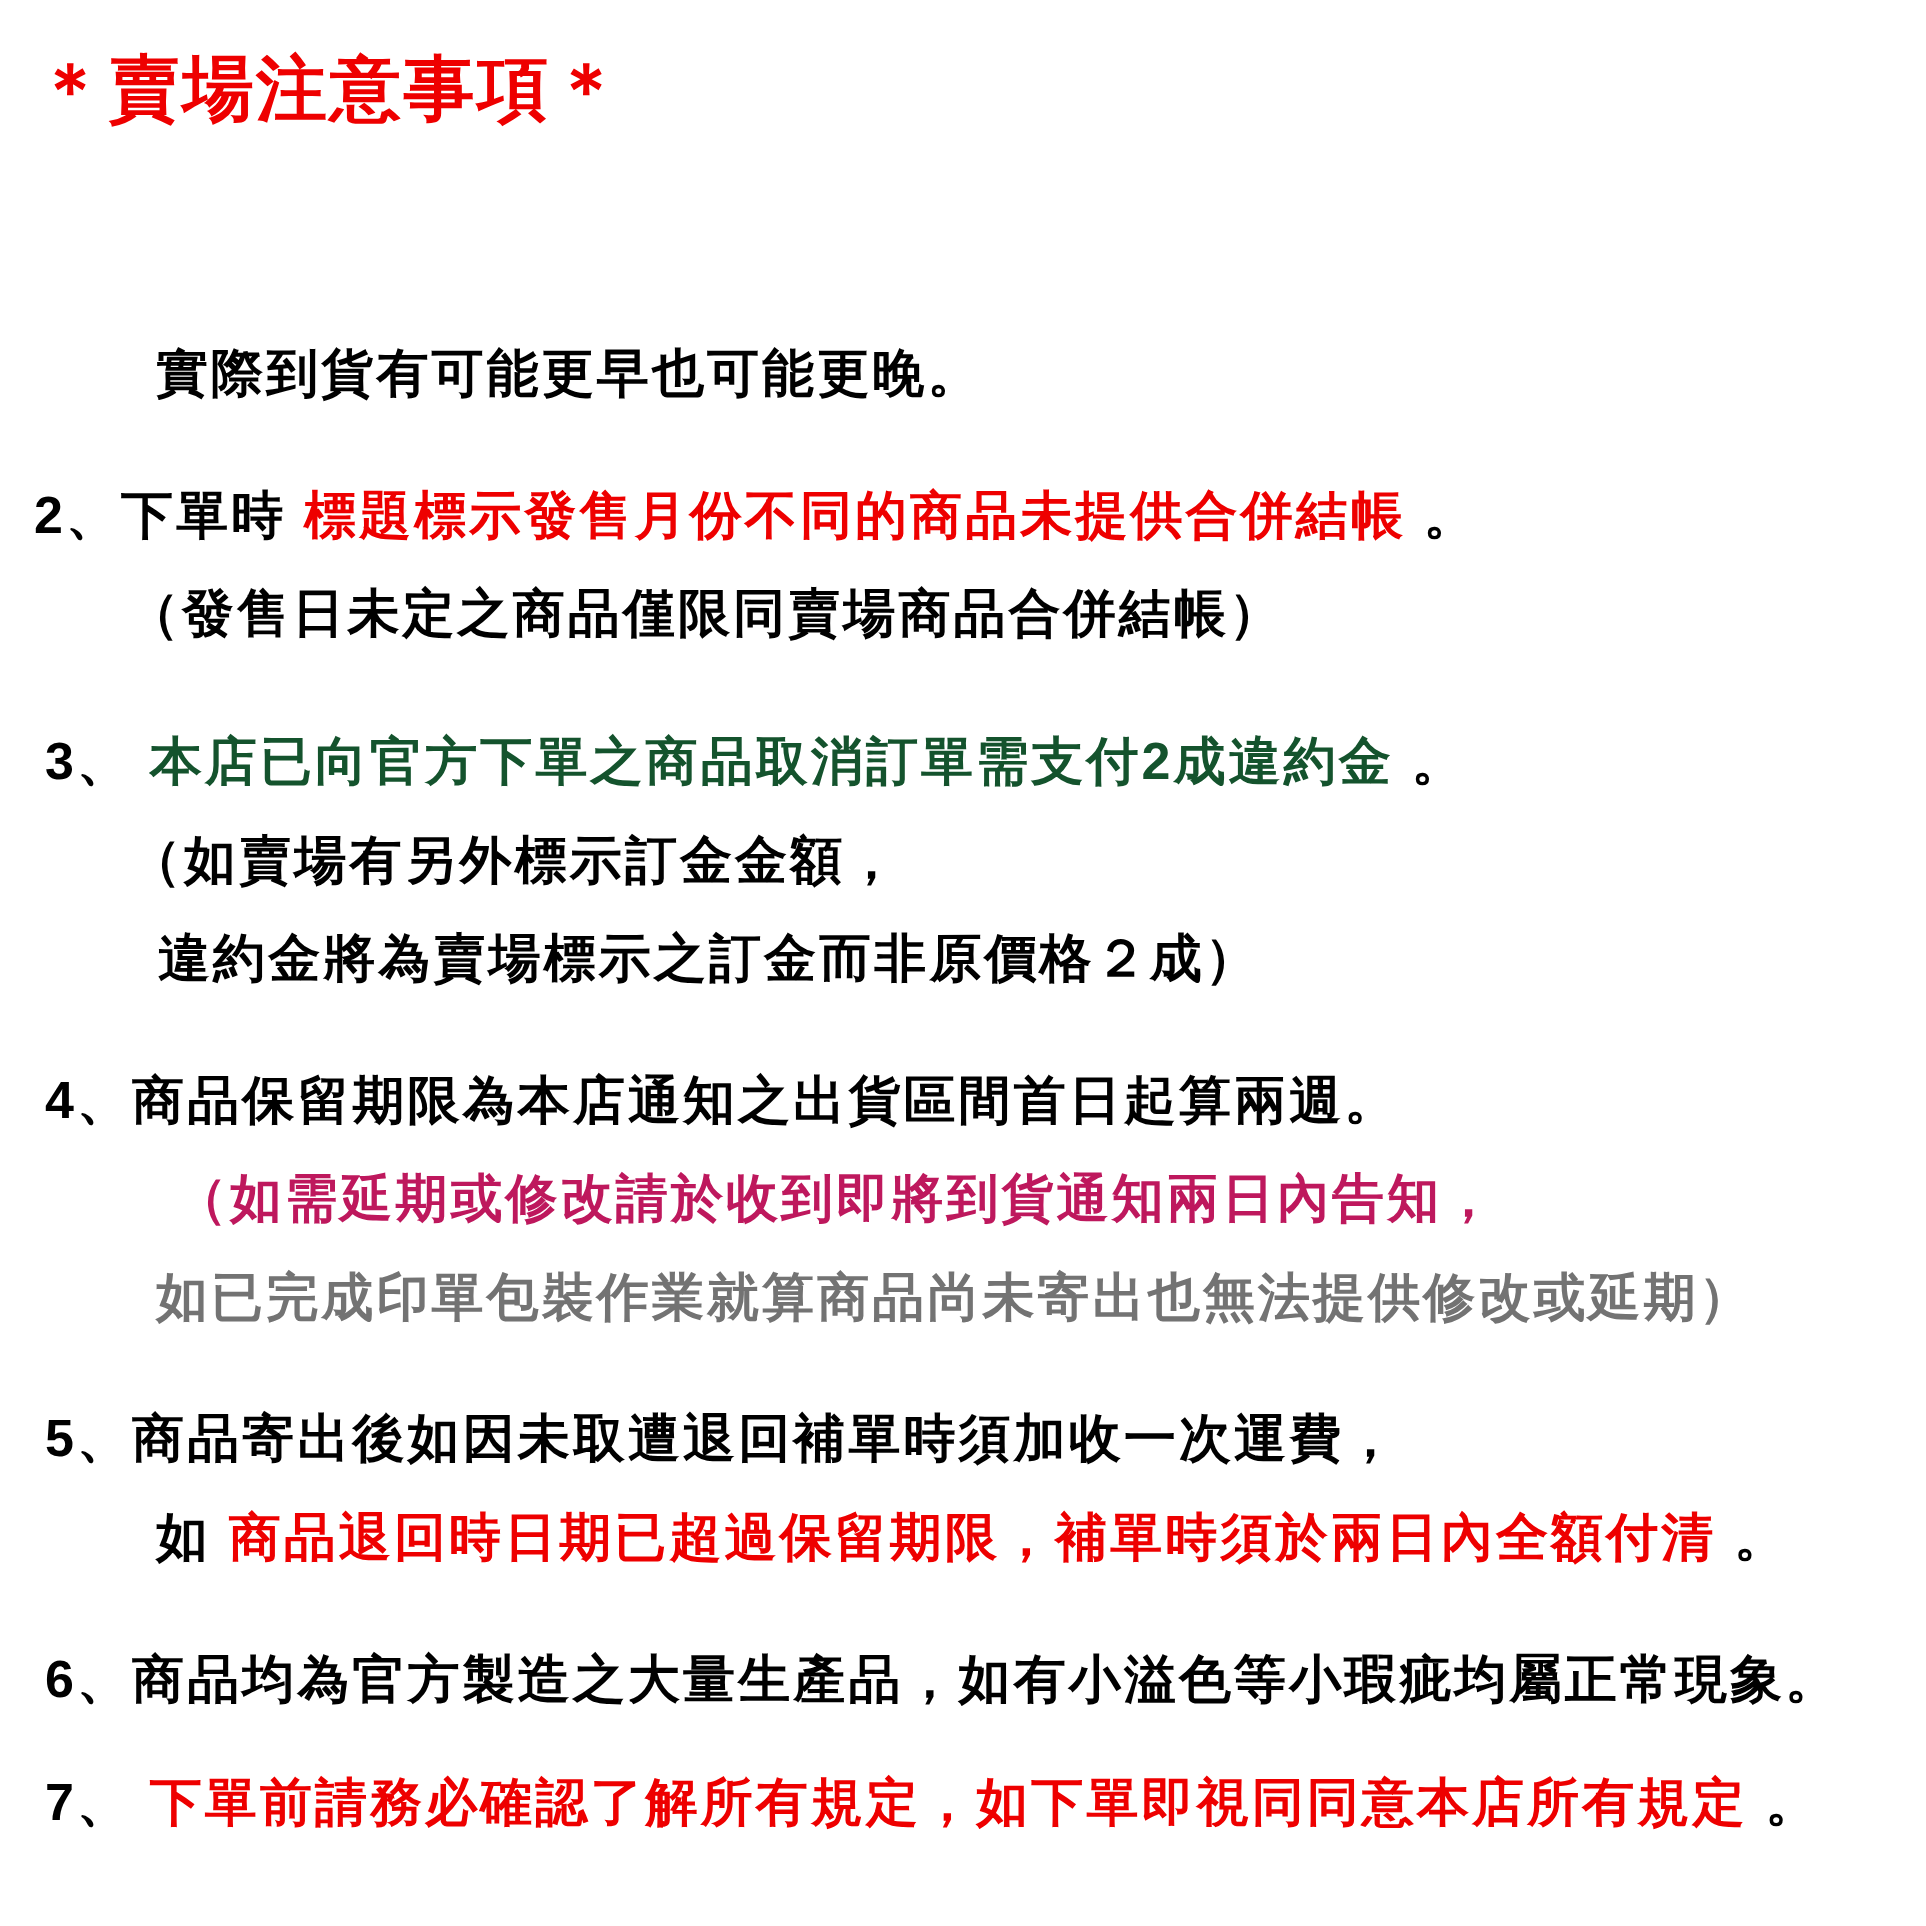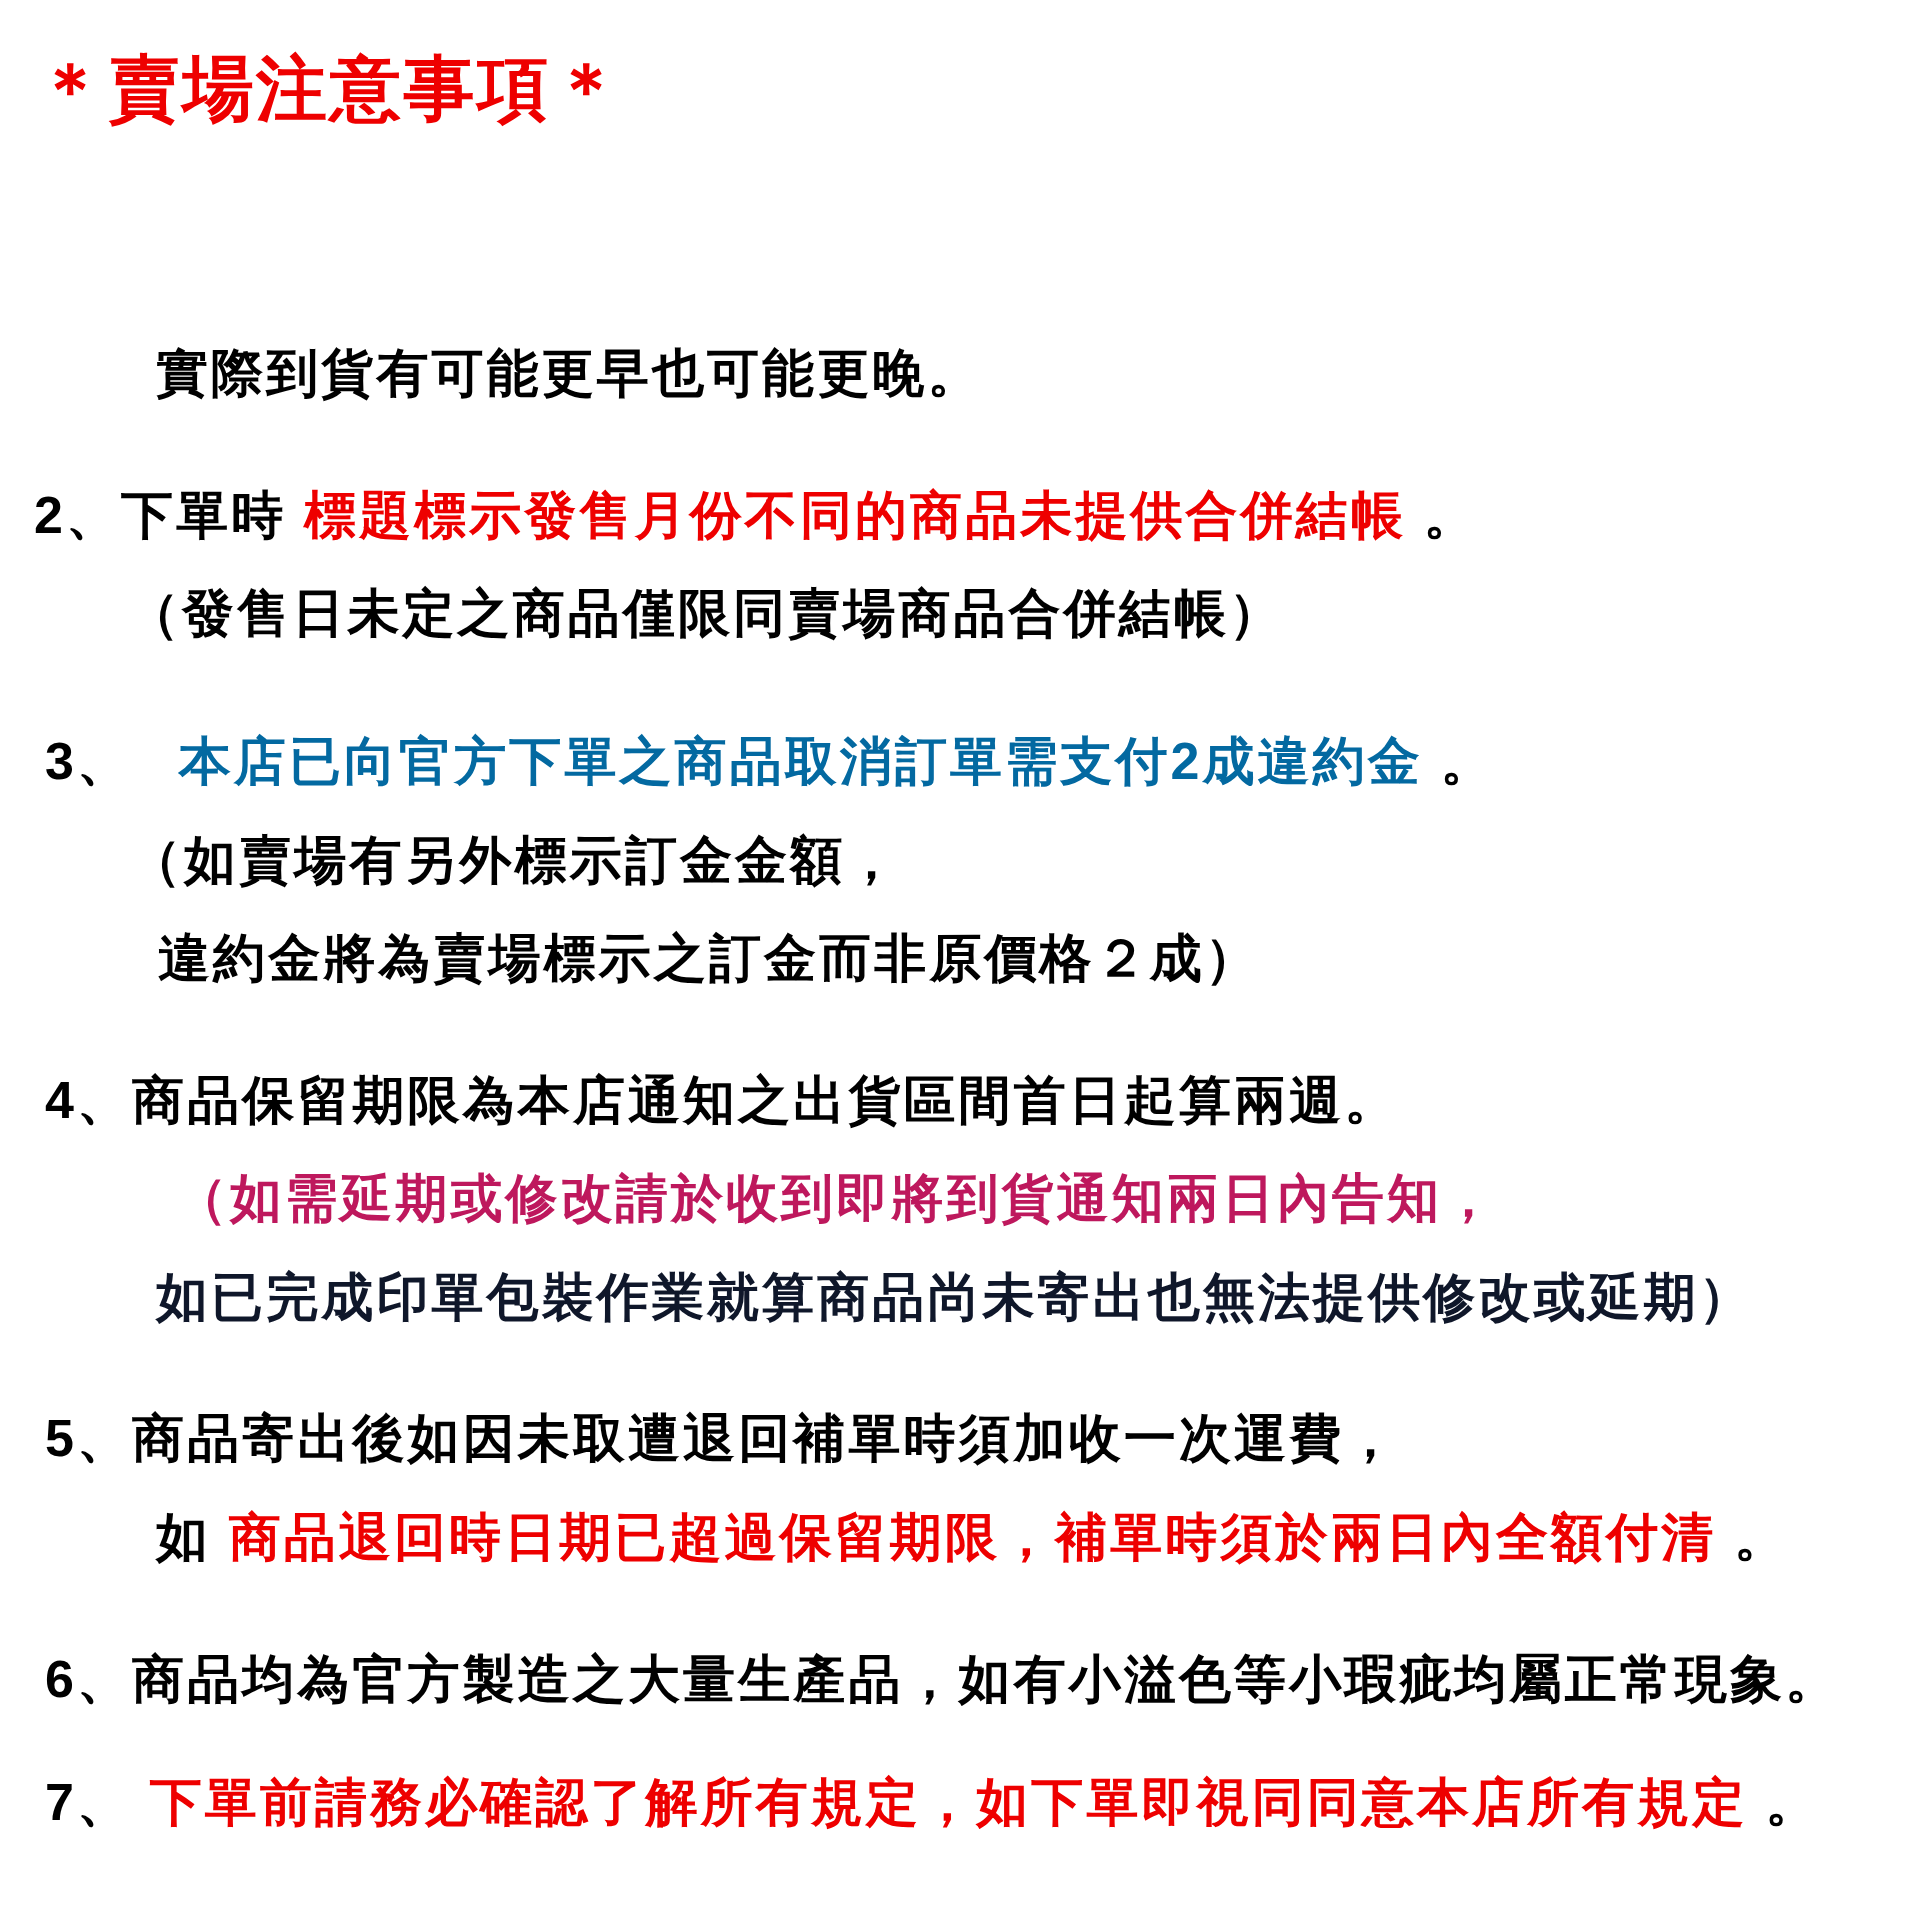--- a/index.html
+++ b/index.html
@@ -43,38 +43,38 @@
     <span class="seg" style="color: rgb(0, 0, 0);">2、下單時</span>
     <span class="seg" style="color: rgb(238, 0, 0);">標題標示發售月份不同的商品未提供合併結帳</span>
     <span class="seg" style="color: rgb(0, 0, 0);">。</span>
   </div>
   <div class="line" style="left:127px; top:585px;">
     <span class="seg" style="color: rgb(0, 0, 0);">（發售日未定之商品僅限同賣場商品合併結帳）</span>
   </div>
 
   <div class="line" style="left:45px; top:733px;">
     <span class="seg" style="color: rgb(0, 0, 0);">3、</span>
-    <span class="seg" style="color: #0369a1; margin-left: 29px;">本店已向官方下單之商品取消訂單需支付2成違約金</span>
+    <span class="seg" style="color: #14532d;">本店已向官方下單之商品取消訂單需支付2成違約金</span>
     <span class="seg" style="color: rgb(0, 0, 0);">。</span>
   </div>
   <div class="line" style="left:129px; top:832px;">
     <span class="seg" style="color: rgb(0, 0, 0);">（如賣場有另外標示訂金金額，</span>
   </div>
   <div class="line" style="left:158px; top:930px;">
     <span class="seg" style="color: rgb(0, 0, 0);">違約金將為賣場標示之訂金而非原價格２成）</span>
   </div>
 
   <div class="line" style="left:45px; top:1072px;">
     <span class="seg" style="color: rgb(0, 0, 0);">4、商品保留期限為本店通知之出貨區間首日起算兩週。</span>
   </div>
   <div class="line" style="left:127px; top:1170px;">
     <span class="seg" style="color: #be185d; margin-left: 48px;">（如需延期或修改請於收到即將到貨通知兩日內告知，</span>
   </div>
   <div class="line" style="left:156px; top:1269px;">
-    <span class="seg" style="color: #0f172a; text-align: center;">如已完成印單包裝作業就算商品尚未寄出也無法提供修改或延期）</span>
+    <span class="seg" style="color: #737373; text-align: center;">如已完成印單包裝作業就算商品尚未寄出也無法提供修改或延期）</span>
   </div>
 
   <div class="line" style="left:45px; top:1410px;">
     <span class="seg" style="color: rgb(0, 0, 0);">5、商品寄出後如因未取遭退回補單時須加收一次運費，</span>
   </div>
   <div class="line" style="left:156px; top:1509px;">
     <span class="seg" style="color: rgb(0, 0, 0);">如</span>
     <span class="seg" style="color: rgb(238, 0, 0); text-align: right;">商品退回時日期已超過保留期限，補單時須於兩日內全額付清</span>
     <span class="seg" style="color: rgb(0, 0, 0);">。</span>
   </div>

